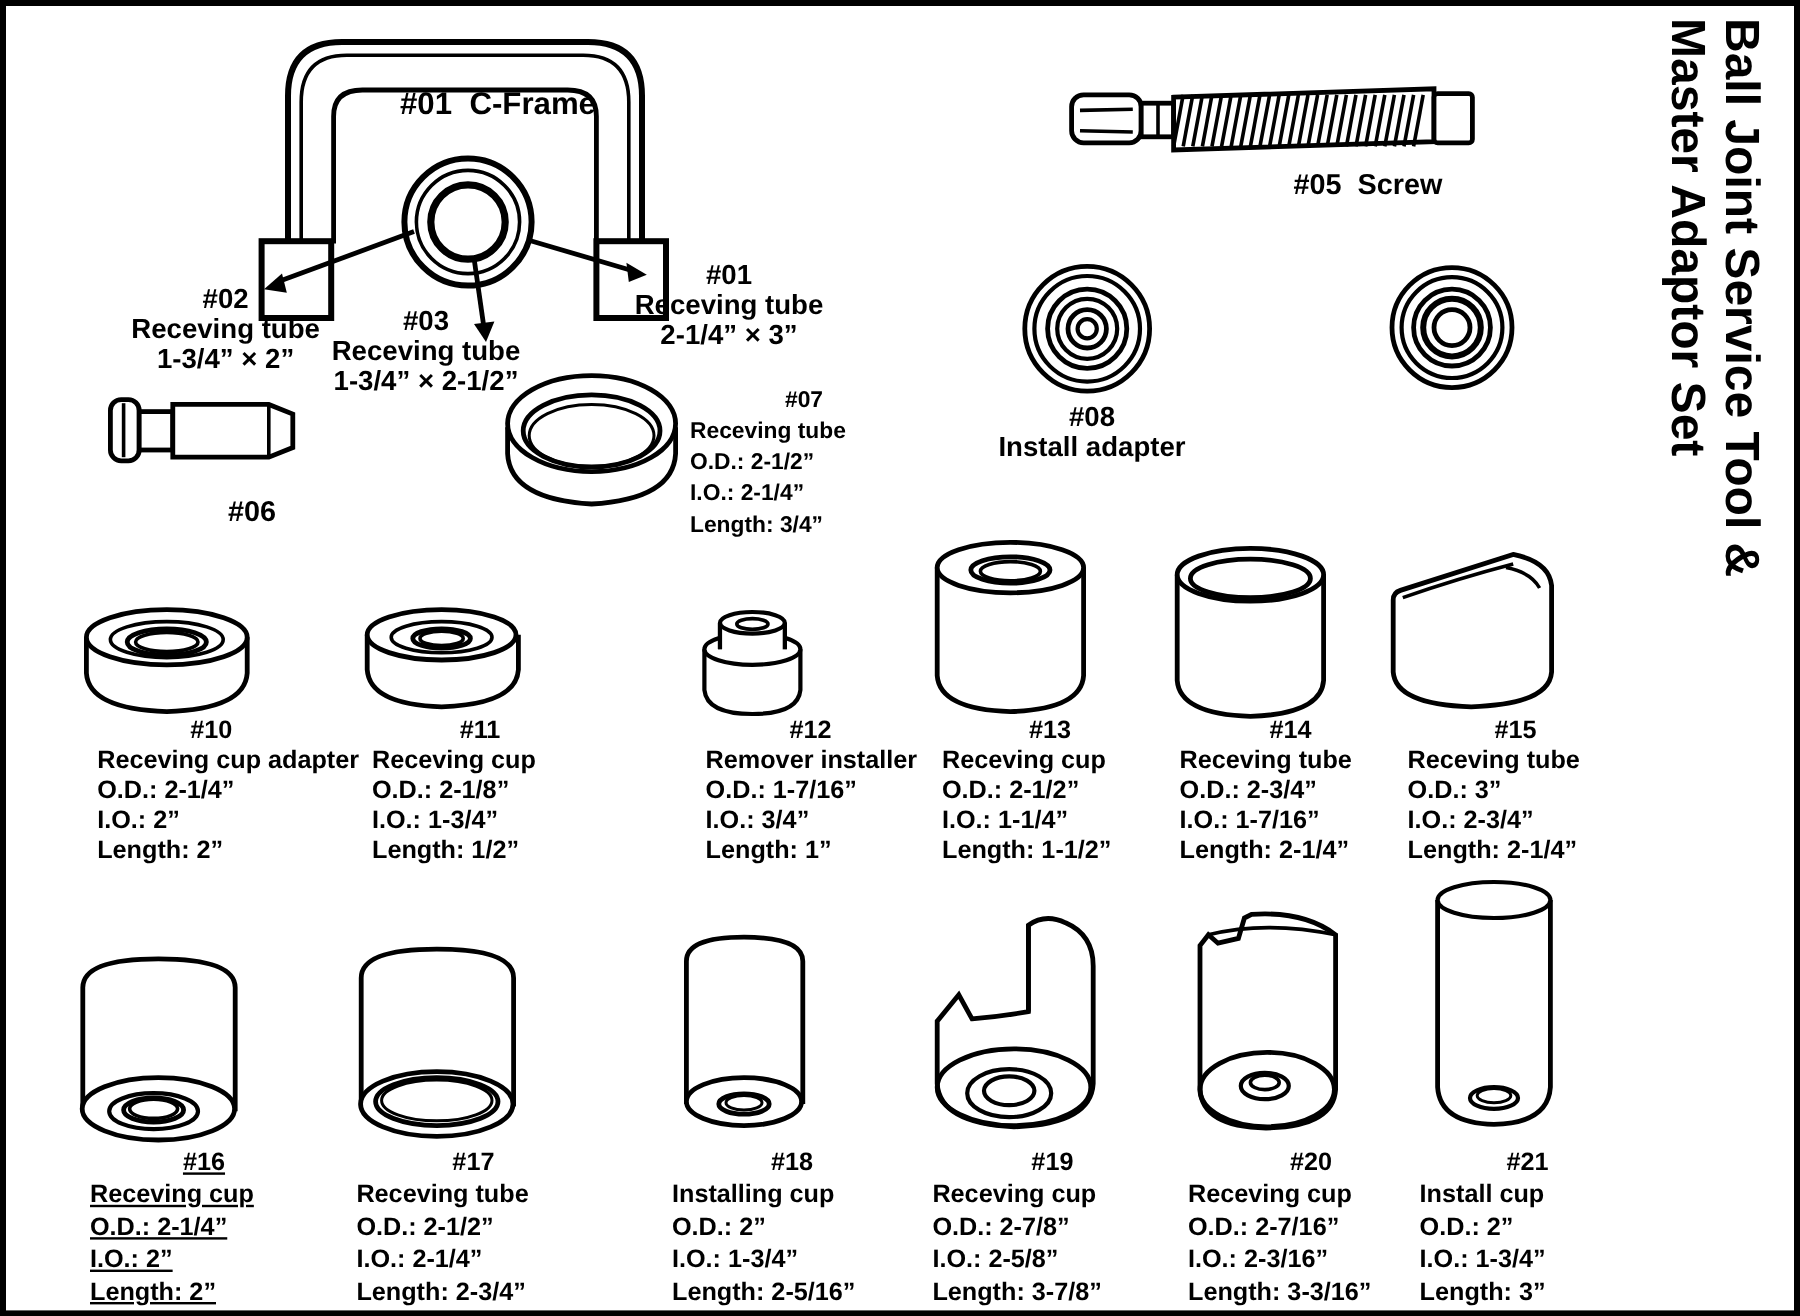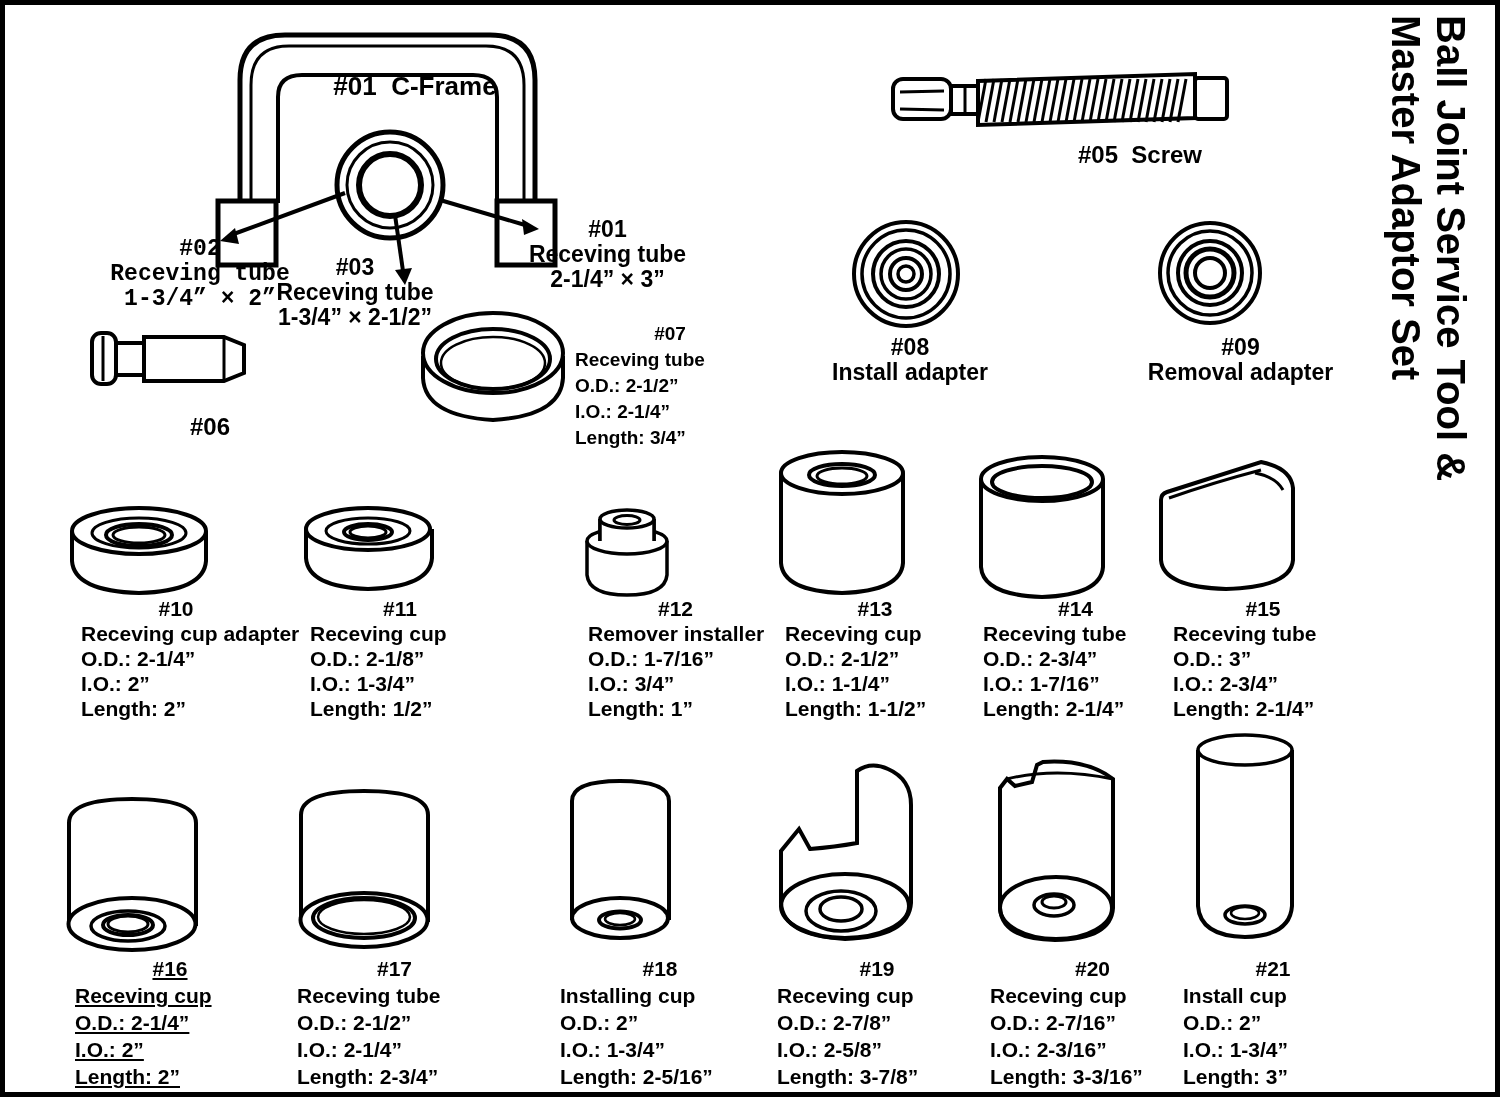--- a/index.html
+++ b/index.html
@@ -52,21 +52,21 @@
     <line x1="250" y1="190" x2="258" y2="246" stroke="#000" stroke-width="4"></line>
     <polygon points="260,260 250,245 267,243" fill="#000"></polygon>
     <line x1="295" y1="175" x2="380" y2="200" stroke="#000" stroke-width="4"></line>
     <polygon points="394,204 377,194 379,210" fill="#000"></polygon>
   </svg>
   <div class="lblone" style="left:290px;top:50px;width:240px;font-size:26px;">
     <span>#01</span>&nbsp;
     <span>C-Frame</span>
   </div>
 
-  <div class="pt center" style="left:95px;top:232px;width:200px;font-size:23px;font-family:Liberation Mono, monospace;">
+  <div class="pt center" style="left:83px;top:232px;width:200px;font-size:23px;">
     <div class="pid">#02</div>
     <div class="pline">Receving tube</div>
     <div class="pline">1-3/4” × 2”</div>
   </div>
   <div class="pt center" style="left:250px;top:250px;width:200px;font-size:23px;">
     <div class="pid">#03</div>
     <div class="pline">Receving tube</div>
     <div class="pline">1-3/4” × 2-1/2”</div>
   </div>
   <div class="pt center" style="left:505px;top:212px;width:195px;font-size:23px;">
@@ -152,24 +152,20 @@
     <div class="pid">#08</div>
     <div class="pline">Install adapter</div>
   </div>
   <svg style="left:1152px;top:215px" width="106" height="106" viewBox="0 0 106 106">
     <circle cx="53" cy="53" r="50" fill="#fff" stroke="#000" stroke-width="4"></circle>
     <circle cx="53" cy="53" r="42" fill="none" stroke="#000" stroke-width="3.5"></circle>
     <circle cx="53" cy="53" r="32" fill="none" stroke="#000" stroke-width="4"></circle>
     <circle cx="53" cy="53" r="24" fill="none" stroke="#000" stroke-width="5"></circle>
     <circle cx="53" cy="53" r="15" fill="#fff" stroke="#000" stroke-width="4"></circle>
   </svg>
-  <div class="pt center" style="left:1128px;top:330px;width:215px;font-size:23px;">
-    <div class="pid">#09</div>
-    <div class="pline">Removal adapter</div>
-  </div>
 
   <svg style="left:62px;top:498px" width="145" height="100" viewBox="0 0 145 100">
     <path d="M5,28 L5,58 Q7,88 72,90 Q137,88 139,58 L139,28" fill="#fff" stroke="#000" stroke-width="4"></path>
     <ellipse cx="72" cy="28" rx="67" ry="23" fill="#fff" stroke="#000" stroke-width="4"></ellipse>
     <ellipse cx="72" cy="30" rx="47" ry="15" fill="none" stroke="#000" stroke-width="3"></ellipse>
     <ellipse cx="72" cy="32" rx="33" ry="11" fill="none" stroke="#000" stroke-width="4"></ellipse>
     <ellipse cx="72" cy="32" rx="26" ry="8" fill="none" stroke="#000" stroke-width="3"></ellipse>
   </svg>
   <svg style="left:296px;top:498px" width="135" height="95" viewBox="0 0 135 95">
     <path d="M5,26 L5,55 Q7,84 67,86 Q129,84 131,55 L131,26" fill="#fff" stroke="#000" stroke-width="4"></path>

